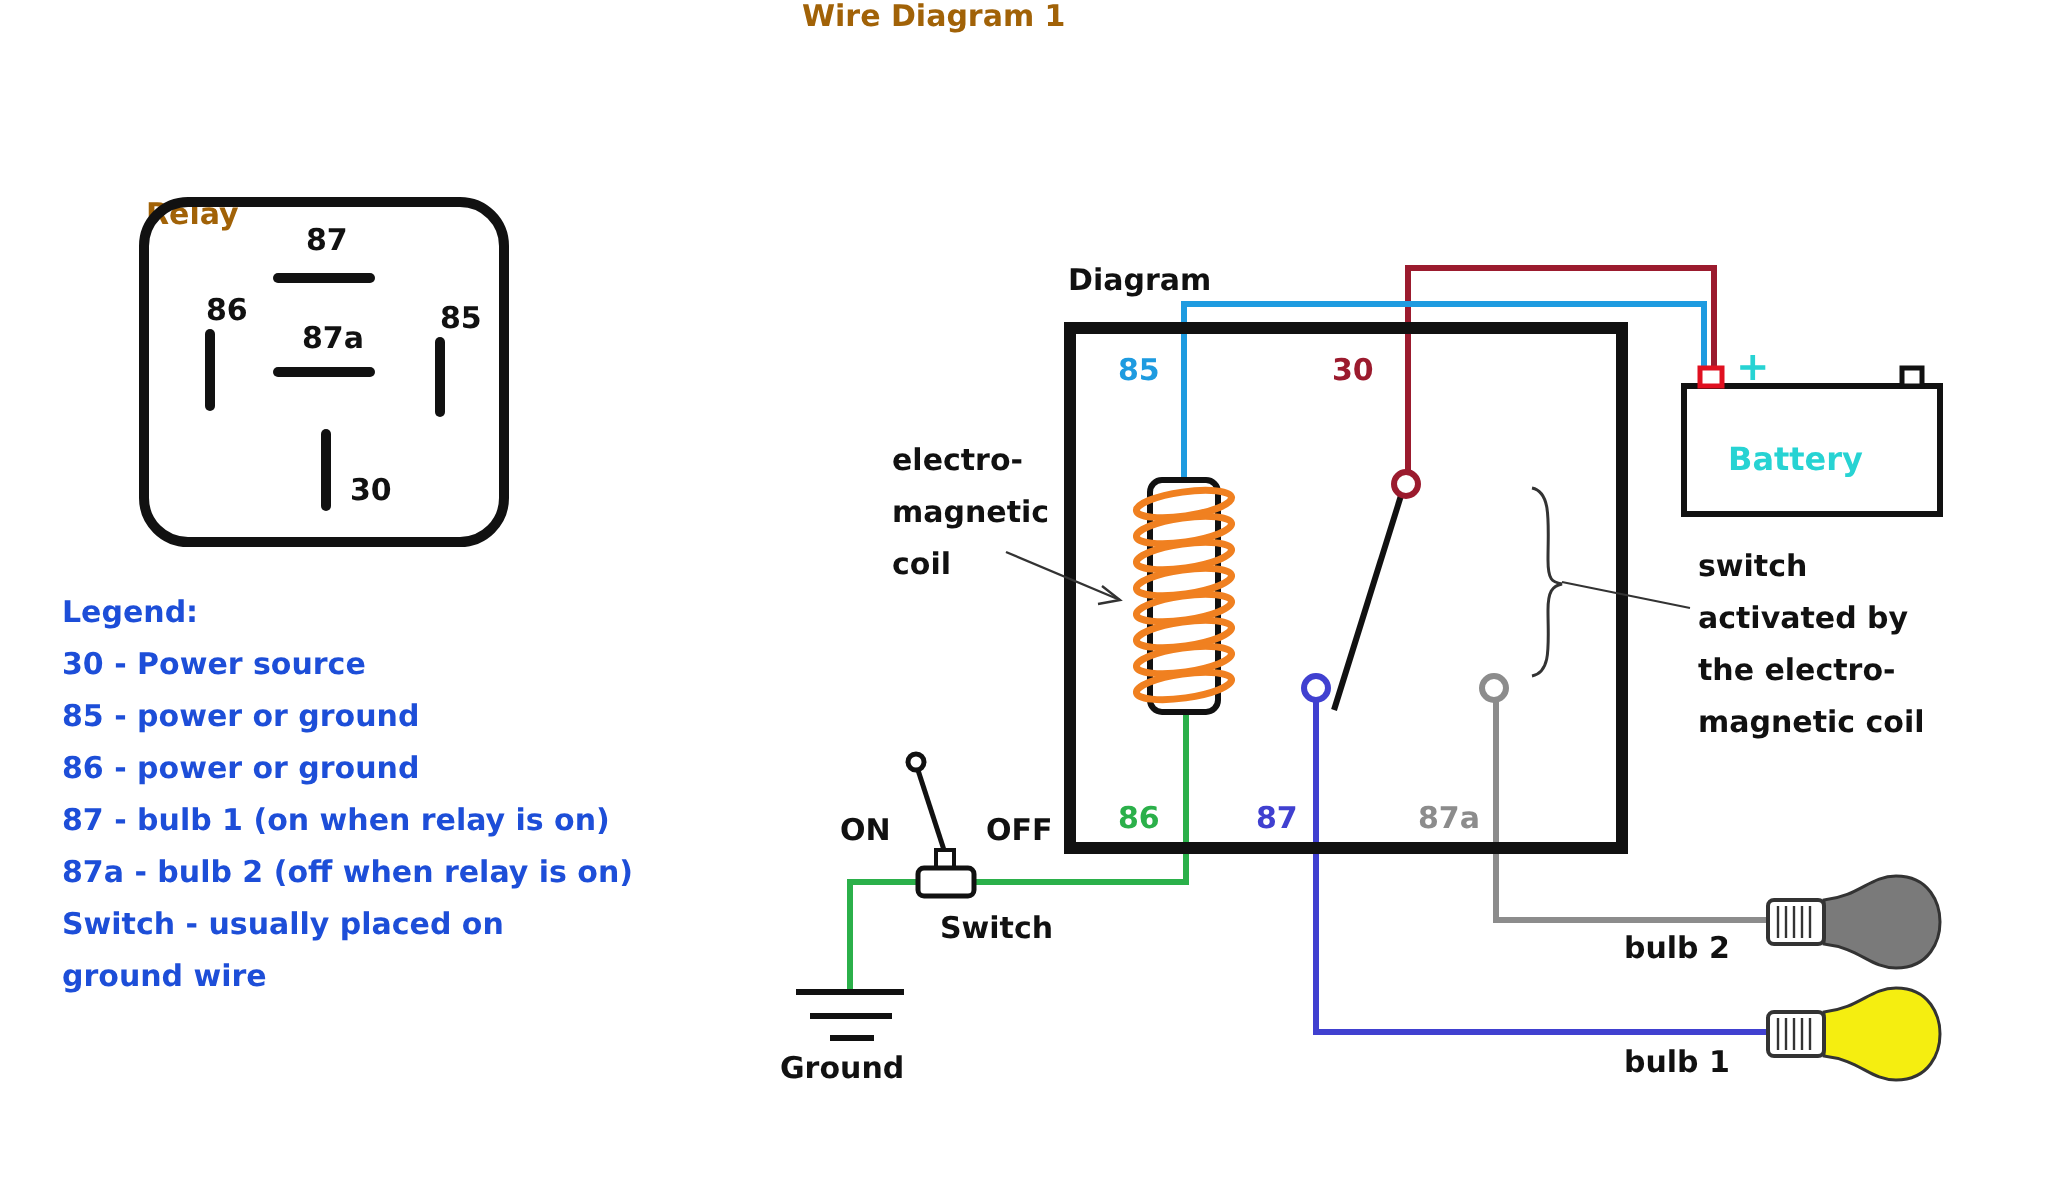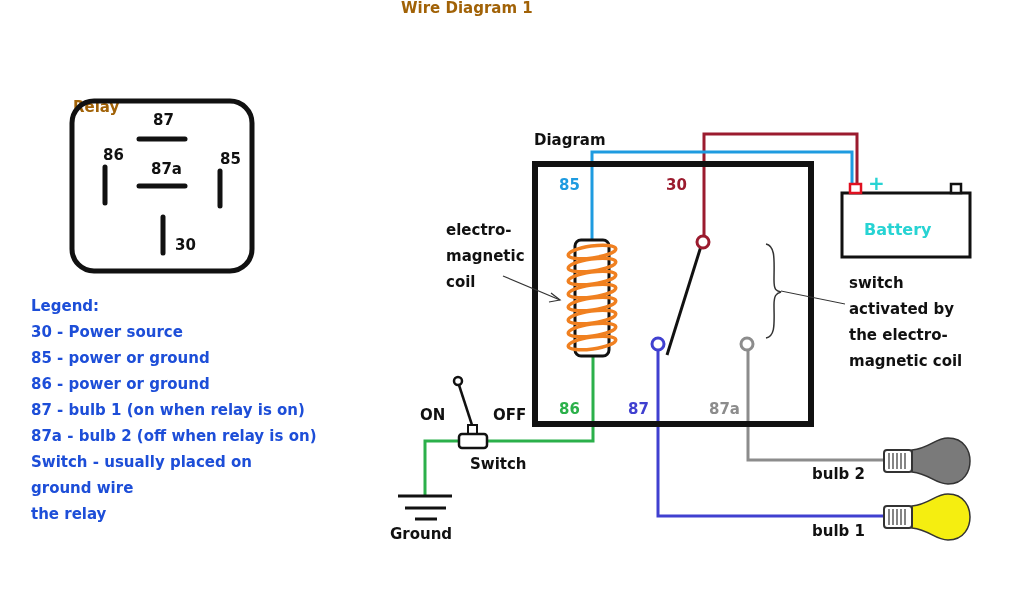--- a/index.html
+++ b/index.html
@@ -20,21 +20,20 @@
 
 <div class="legend">
   <div>Legend:</div>
   <div>30 - Power source</div>
   <div>85 - power or ground</div>
   <div>86 - power or ground</div>
   <div>87 - bulb 1 (on when relay is on)</div>
   <div>87a - bulb 2 (off when relay is on)</div>
   <div>Switch - usually placed on</div>
   <div>ground wire</div>
-  <div>the relay</div>
 </div>
 
 <svg width="1024" height="600" viewBox="0 0 1024 600">
 
   <g>
     <rect x="72" y="101" width="180" height="170" rx="22" ry="22" fill="none" stroke="#111" stroke-width="5"></rect>
     <line x1="139" y1="139" x2="185" y2="139" stroke="#111" stroke-width="5" stroke-linecap="round"></line>
     <line x1="139" y1="186" x2="185" y2="186" stroke="#111" stroke-width="5" stroke-linecap="round"></line>
     <line x1="105" y1="167" x2="105" y2="203" stroke="#111" stroke-width="5" stroke-linecap="round"></line>
     <line x1="220" y1="171" x2="220" y2="206" stroke="#111" stroke-width="5" stroke-linecap="round"></line>

